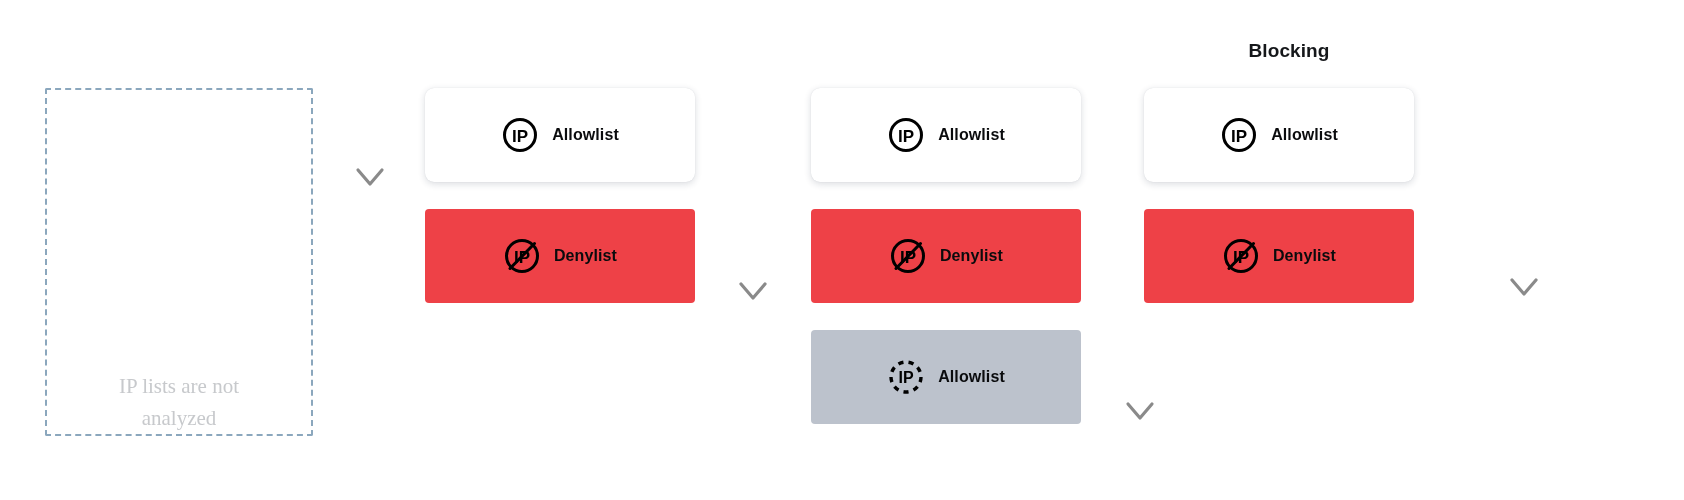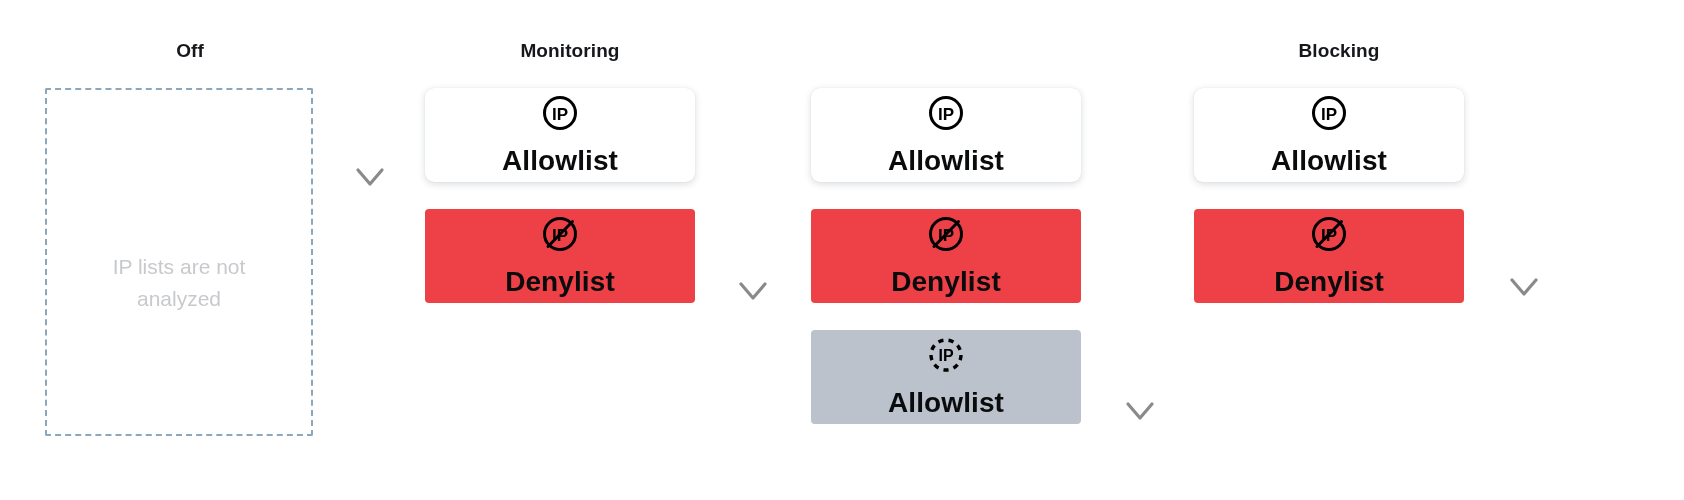--- a/index.html
+++ b/index.html
@@ -21,21 +21,21 @@
 
   
   .column {
     position: absolute;
     top: 0;
     width: 290px;
   }
   .col-off      { left: 45px;   }
   .col-mon      { left: 425px;  }
   .col-safe     { left: 811px;  }
-  .col-block    { left: 1194px; }
+  .col-block    { left: 1144px; }
 
   .col-title {
     text-align: center;
     font-size: 19px;
     font-weight: bold;
     color: #15171a;
     letter-spacing: .1px;
     margin-top: 39px;
     height: 24px;
     line-height: 24px;
@@ -50,23 +50,24 @@
   }
 
   
   .empty-box {
     width: 268px;
     height: 348px;
     border: 2px dashed #8ba7bd;
     border-radius: 2px;
     box-sizing: border-box;
     display: flex;
-    align-items: center;
+    align-items: flex-end;
     justify-content: center;
     padding-top: 41px;
+    font-family: Liberation Serif, serif;
   }
   .empty-text {
     width: 190px;
     text-align: center;
     font-size: 21px;
     line-height: 32px;
     color: #c7c9cc;
     font-weight: 400;
   }
 
@@ -92,24 +93,23 @@
   }
   .card-gray {
     background: #bcc2cc;
     border-radius: 4px;
   }
 
   .card-inner {
     display: flex;
     align-items: center;
     gap: 13px;
-    flex-direction: column;
   }
   .card-label {
-    font-size: 28px;
+    font-size: 16px;
     font-weight: bold;
     color: #0a0b0d;
     letter-spacing: .1px;
     white-space: nowrap;
   }
 
   .ip-icon { display: block; }
 
   
   .arrow {
@@ -122,30 +122,28 @@
   .arrow-2 { left: 733px;  top: 86px; }
   .arrow-3 { left: 1120px; top: 86px; }
   .arrow-4 { left: 1504px; top: 86px; }
 </style>
 </head>
 <body>
 
 <div class="board">
 
   <div class="column col-off">
-    <div class="col-title">Off</div>
     <div class="col-body">
       <div class="empty-box">
         <div class="empty-text">IP lists are not analyzed</div>
       </div>
     </div>
   </div>
 
   <div class="column col-mon">
-    <div class="col-title">Monitoring</div>
     <div class="col-body">
 
       <div class="card card-allow">
         <div class="card-inner">
           <span>
             <svg class="ip-icon" width="38" height="38" viewBox="0 0 38 38">
               <circle cx="19" cy="19" r="15.5" fill="none" stroke="#000" stroke-width="3"></circle>
               <text x="19" y="25.5" text-anchor="middle" font-family="Liberation Sans, sans-serif" font-size="17" font-weight="bold" fill="#000">IP</text>
             </svg>
           </span>

